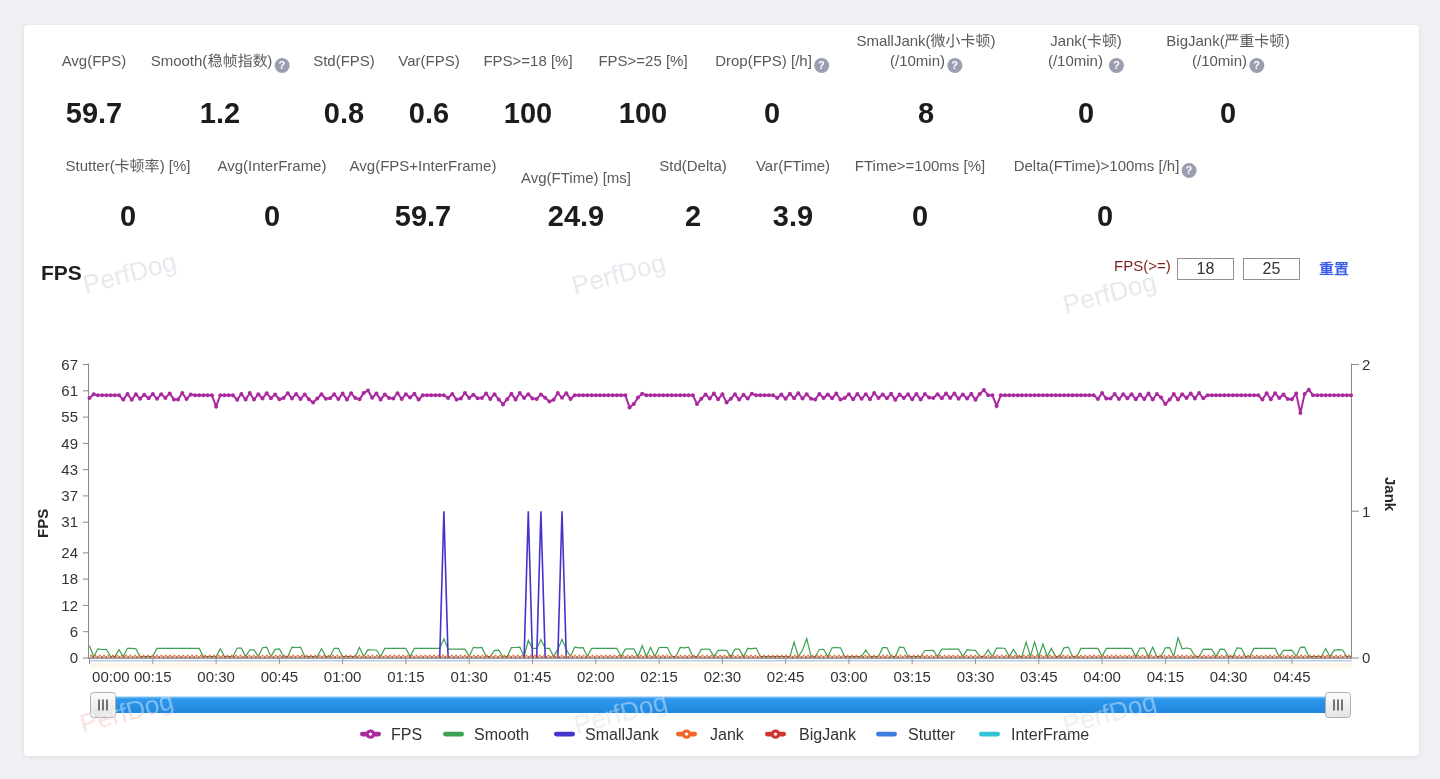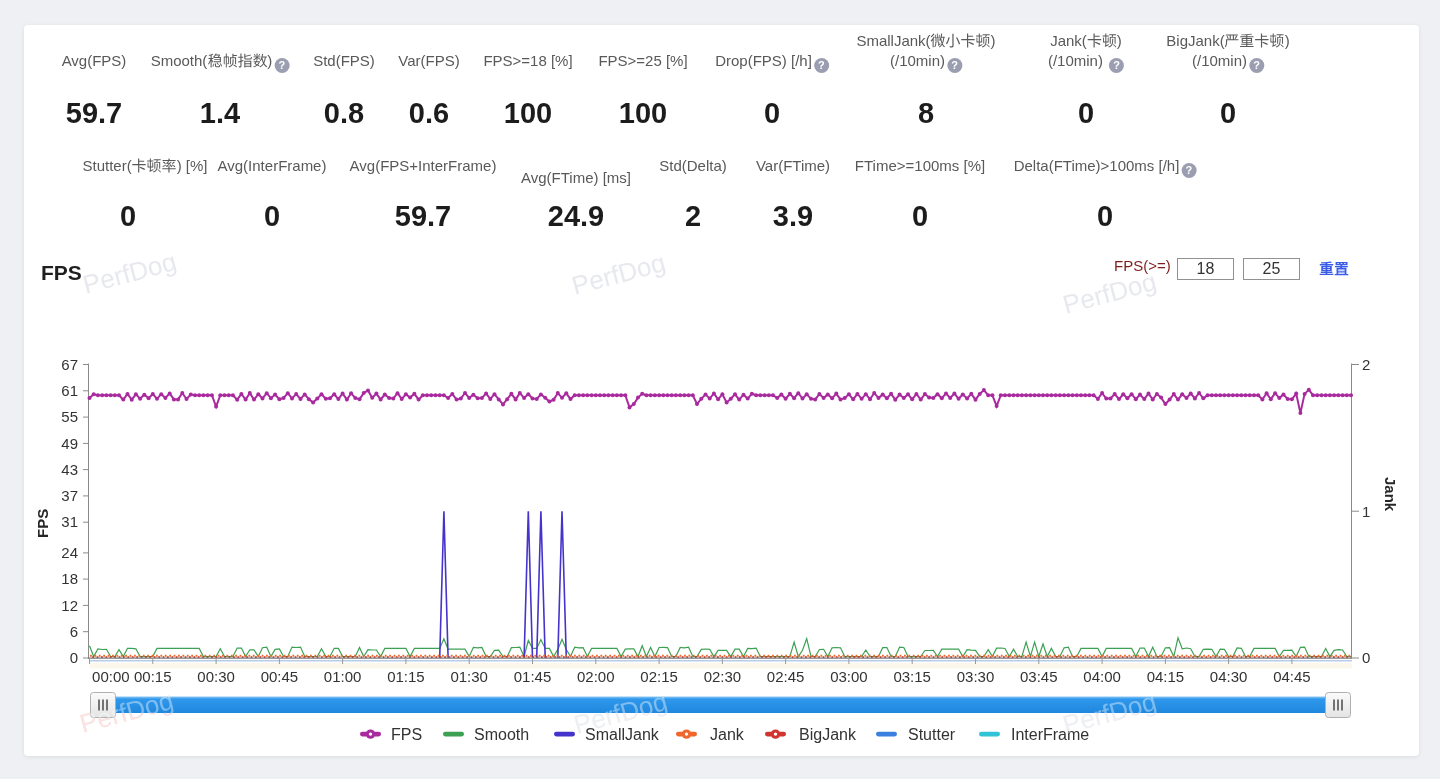--- a/index.html
+++ b/index.html
@@ -63,21 +63,21 @@
       <div class="sl">Smooth(<svg width="60" height="16" viewBox="0 0 60 16" style="vertical-align:-2.5px;overflow:visible">
           <g fill="currentColor" transform="translate(0,13.2) scale(0.015000,-0.015000)">
             <use href="#g0" transform="translate(0,0)"></use>
             <use href="#g1" transform="translate(1000,0)"></use>
             <use href="#g2" transform="translate(2000,0)"></use>
             <use href="#g3" transform="translate(3000,0)"></use>
           </g>
         </svg>)<span class="q">?</span></div>
     </div>
 <div class="st" style="left:220px;top:92.5px">
-      <div class="sv">1.4</div>
+      <div class="sv">1.2</div>
     </div>
 <div class="st" style="left:344px;top:51px">
       <div class="sl">Std(FPS)</div>
     </div>
 <div class="st" style="left:344px;top:92.5px">
       <div class="sv">0.8</div>
     </div>
 <div class="st" style="left:429px;top:51px">
       <div class="sl">Var(FPS)</div>
     </div>
@@ -132,21 +132,21 @@
             <use href="#g8" transform="translate(0,0)"></use>
             <use href="#g9" transform="translate(1000,0)"></use>
             <use href="#g6" transform="translate(2000,0)"></use>
             <use href="#g7" transform="translate(3000,0)"></use>
           </g>
         </svg>)<br>(/10min)<span class="q">?</span></div>
     </div>
 <div class="st" style="left:1228px;top:92.5px">
       <div class="sv">0</div>
     </div>
-<div class="st" style="left:145px;top:156px">
+<div class="st" style="left:128px;top:156px">
       <div class="sl">Stutter(<svg width="45" height="16" viewBox="0 0 45 16" style="vertical-align:-2.5px;overflow:visible">
           <g fill="currentColor" transform="translate(0,13.2) scale(0.015000,-0.015000)">
             <use href="#g6" transform="translate(0,0)"></use>
             <use href="#g7" transform="translate(1000,0)"></use>
             <use href="#g10" transform="translate(2000,0)"></use>
           </g>
         </svg>) [%]</div>
     </div>
 <div class="st" style="left:128px;top:196px">
       <div class="sv">0</div>

